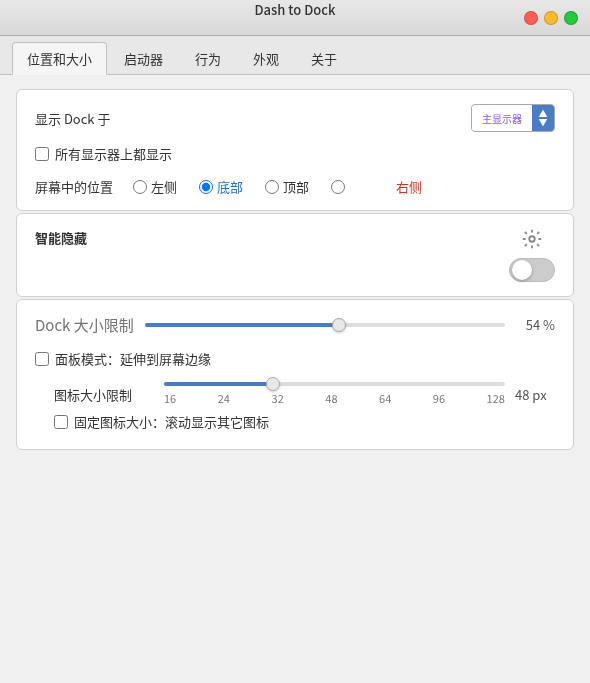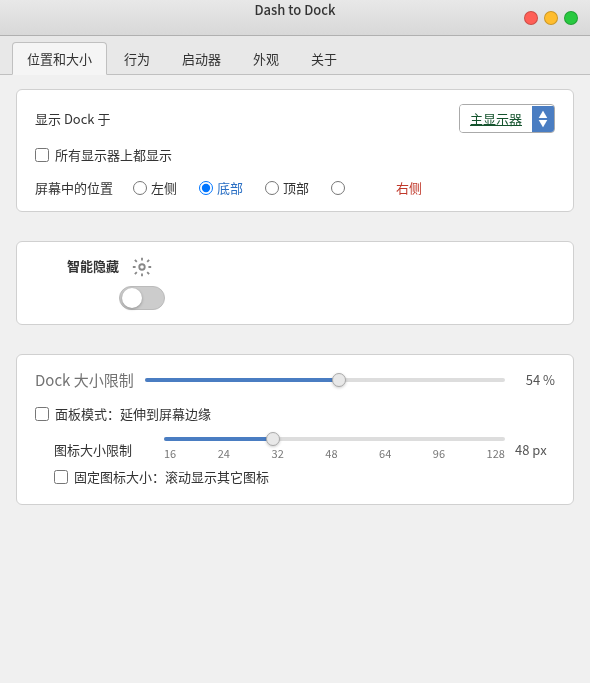--- a/index.html
+++ b/index.html
@@ -73,21 +73,21 @@
       border-bottom: 1px solid #f5f5f5;
       margin-bottom: -1px;
     }
 
     
     .content {
       background: #f0f0f0;
       padding: 14px 16px;
       display: flex;
       flex-direction: column;
-      gap: 29px;
+      gap: 2px;
       height: calc(683px - 36px - 40px);
       overflow-y: auto;
     }
 
     
     .section {
       background: #fff;
       border: 1px solid #d0d0d0;
       border-radius: 6px;
       padding: 14px 18px;
@@ -107,24 +107,23 @@
     .select-wrapper {
       display: flex;
       align-items: center;
       border: 1px solid #aaa;
       border-radius: 4px;
       overflow: hidden;
       background: #fff;
     }
     .select-value {
       padding: 4px 10px;
-      font-size: 13px;
-      color: #14532d;
+      font-size: 10px;
+      color: #8b5cf6;
       background: #fff;
-      text-decoration: underline;
     }
     .select-arrows {
       background: #4a7dc2;
       display: flex;
       flex-direction: column;
       align-items: center;
       justify-content: center;
       width: 22px;
       height: 26px;
       cursor: pointer;
@@ -202,21 +201,21 @@
     }
     .smart-hide-desc {
       font-size: 12px;
       color: #555;
       line-height: 1.5;
       max-width: 380px;
     }
     .smart-hide-controls {
       display: flex;
       align-items: flex-start;
-      margin-left: 32px;
+      justify-content: space-between;
     }
     .toggle-area {
       display: flex;
       flex-direction: column;
       align-items: center;
       gap: 8px;
     }
     .gear-icon {
       width: 22px;
       height: 22px;
@@ -356,22 +355,22 @@
   <span class="titlebar-title">Dash to Dock</span>
   <div class="window-controls">
     <div class="wc-btn wc-close"></div>
     <div class="wc-btn wc-min"></div>
     <div class="wc-btn wc-max"></div>
   </div>
 </div>
 
 <div class="tabbar">
   <div class="tab active">位置和大小</div>
+  <div class="tab">启动器</div>
   <div class="tab">行为</div>
-  <div class="tab">启动器</div>
   <div class="tab">外观</div>
   <div class="tab">关于</div>
 </div>
 
 <div class="content">
 
   <div class="section">
     <div class="display-row">
       <span class="display-label">显示 Dock 于</span>
       <div class="select-wrapper">

